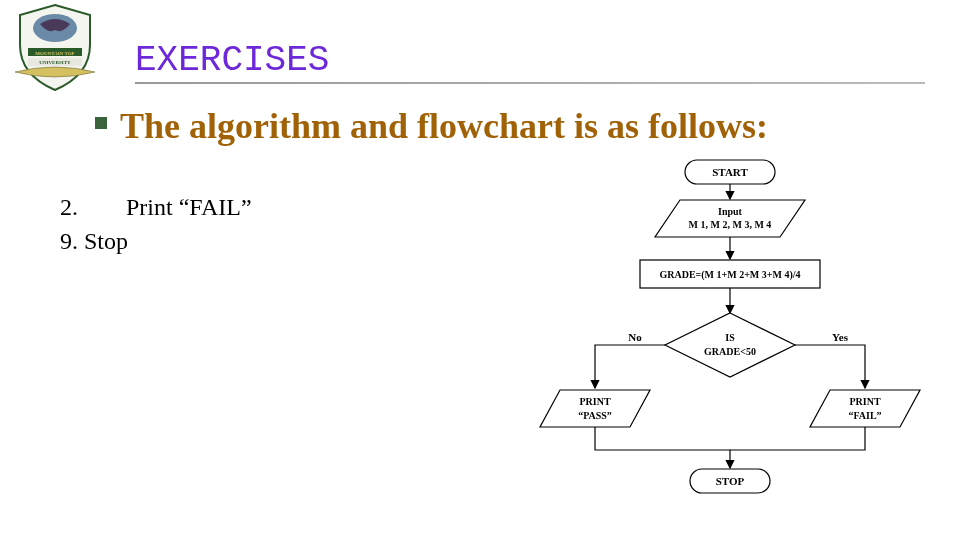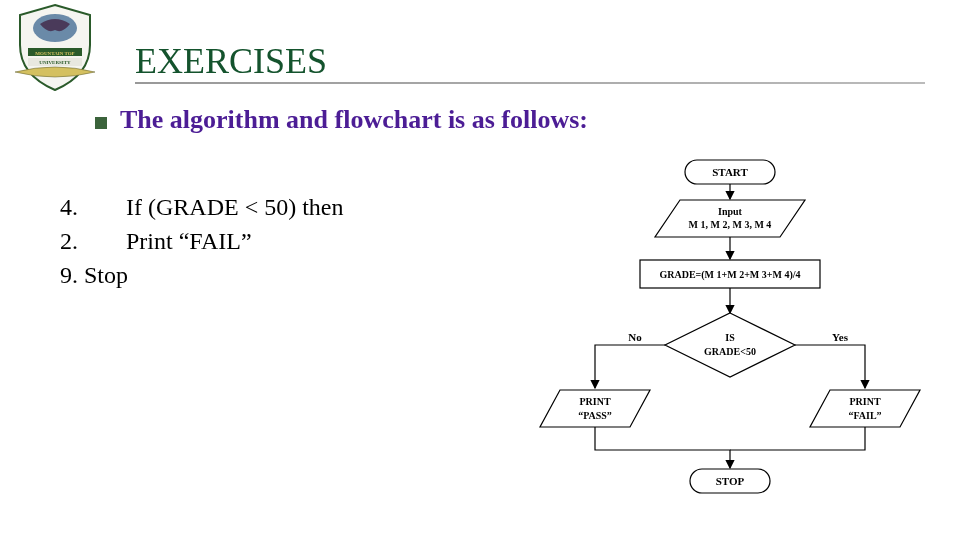--- a/index.html
+++ b/index.html
@@ -9,35 +9,35 @@
     font-family: "Times New Roman", serif;
     position: relative;
     overflow: hidden;
   }
   .logo {
     position: absolute; left: 10px; top: 0px;
     width: 90px; height: 95px;
   }
   .title {
     position: absolute; left: 135px; top: 40px;
-    font-size: 36px; color: #14532d;
-    font-family: Liberation Serif, serif;
+    font-size: 36px; color: #6d28d9;
+    font-family: Liberation Mono, monospace;
   }
   .hr {
     position: absolute; left: 135px; top: 82px;
     width: 790px; height: 2px;
     background: linear-gradient(to right, #999 0%, #bbb 100%);
   }
   .bullet {
     position: absolute; left: 95px; top: 117px;
     width: 12px; height: 12px; background: #3b633b;
   }
   .subtitle {
     position: absolute; left: 120px; top: 105px;
-    font-size: 26px; font-weight: bold; color: #4c1d95;
+    font-size: 36px; font-weight: bold; color: #a16207;
   }
   .algo {
     position: absolute; left: 60px; top: 190px;
     font-size: 24px; line-height: 1.42; color: #000;
   }
   .algo div { white-space: pre; }
   svg.flow {
     position: absolute; left: 530px; top: 155px;
     width: 420px; height: 360px;
   }
@@ -61,21 +61,20 @@
   <path d="M5 72 Q45 62 85 72 Q45 82 5 72" fill="#d4c060" stroke="#5a5a2a" stroke-width="0.5"></path>
 </svg>
 
 <div class="title">EXERCISES</div>
 <div class="hr"></div>
 
 <div class="bullet"></div>
 <div class="subtitle">The algorithm and flowchart is as follows:</div>
 
 <div class="algo">
-  <div>4.        If (GRADE &lt; 50) then</div>
   <div>2.        Print “FAIL”</div>
   <div>9. Stop</div>
 </div>
 
 <svg class="flow" viewBox="0 0 420 360">
   <defs>
     <marker id="arr" markerWidth="8" markerHeight="8" refX="7" refY="4" orient="auto">
       <path d="M0,0 L8,4 L0,8 Z" fill="#000"></path>
     </marker>
   </defs>

